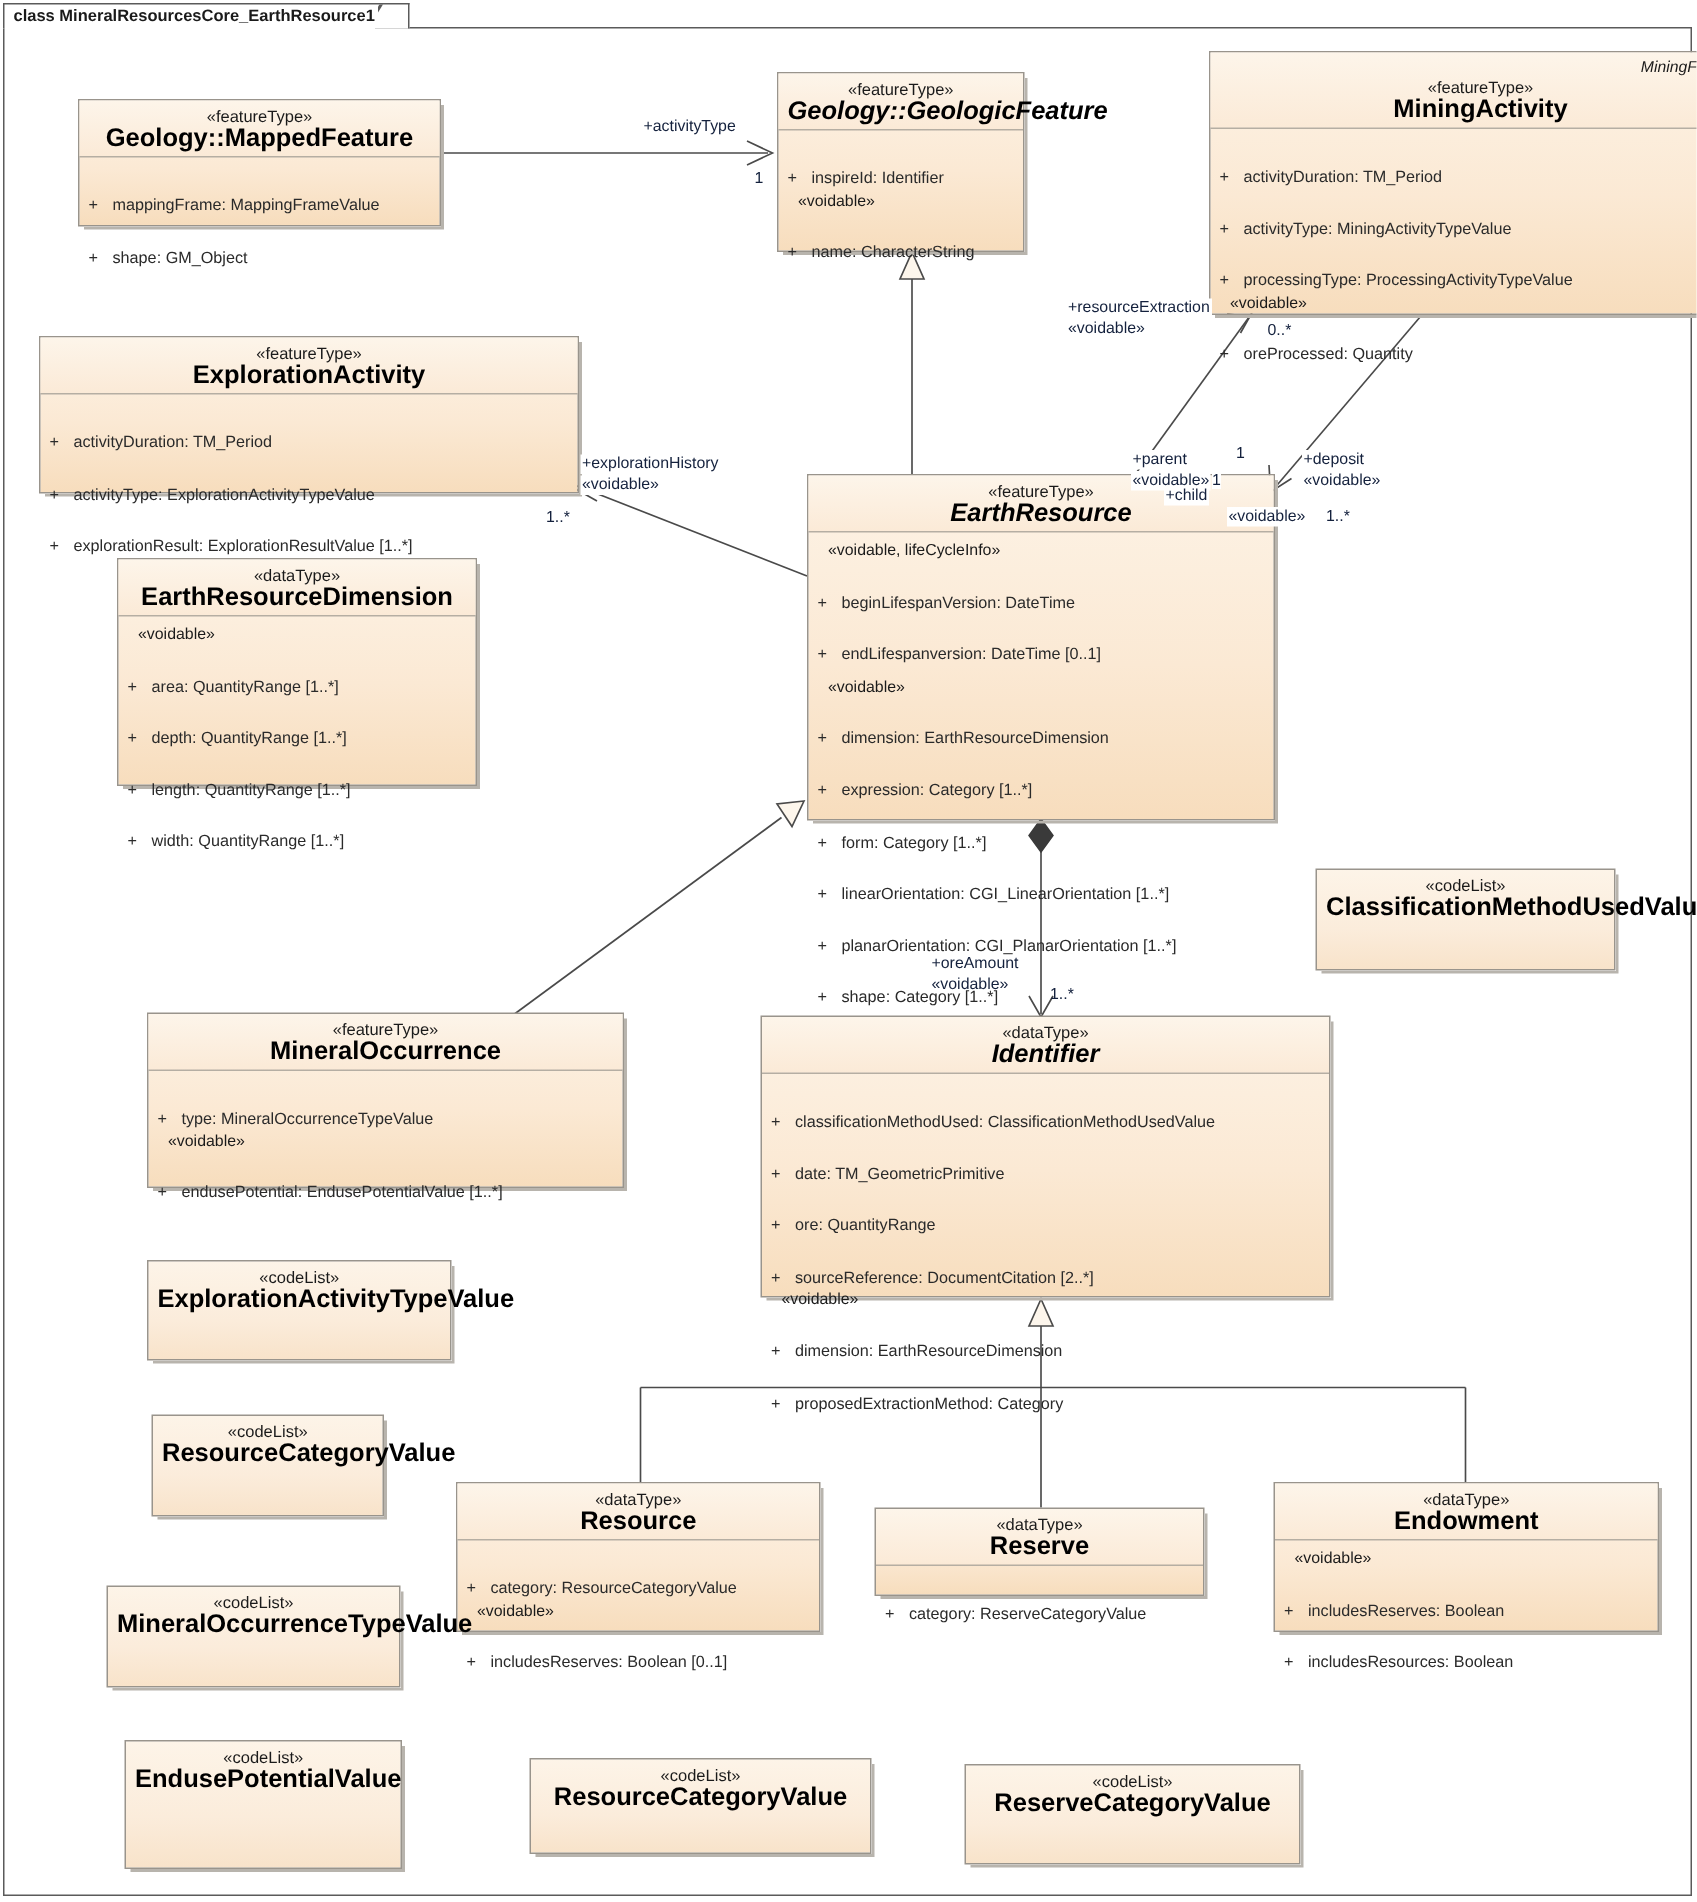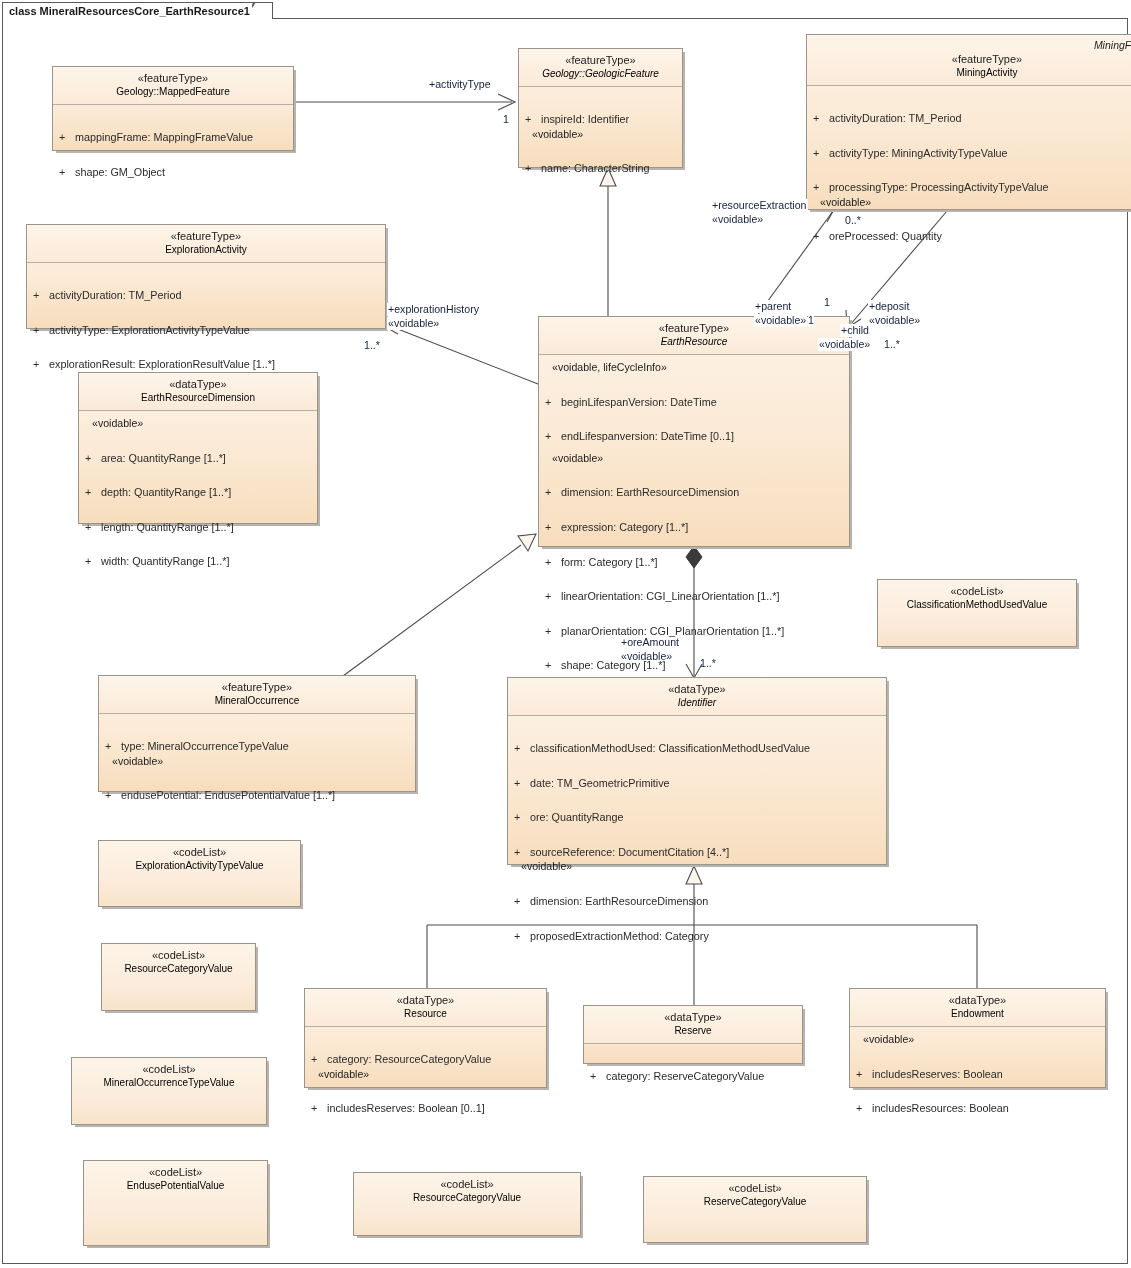--- a/index.html
+++ b/index.html
@@ -57,21 +57,21 @@
   }
   .hdr{
     box-sizing:border-box;
     padding:5px 6px 5px 6px;
     text-align:center;
     border-bottom:1px solid #b5aea3;
     background:linear-gradient(to bottom,#fdf5ea 0%,#fbead7 100%);
   }
   .hdr.noline{border-bottom:none;background:none;}
   .stereo{font-size:11px;line-height:13px;color:#1a1a1a;}
-  .cname{font-size:10px;font-weight:normal;line-height:14px;color:#000;}
+  .cname{font-size:17px;font-weight:bold;line-height:14px;color:#000;}
   .cname.ital{font-style:italic;}
   .pkgname{
     position:absolute;right:6px;top:4px;
     font-size:10.5px;font-style:italic;color:#1a1a1a;
   }
   .attrs{
     padding:5px 4px 4px 6px;
     font-size:10.8px;
     line-height:14.6px;
     color:#2a2a2a;
@@ -248,21 +248,21 @@
 
   <div class="umlbox" style="left:507px;top:677px;width:380px;height:188px;">
     <div class="hdr">
       <div class="stereo">«dataType»</div>
       <div class="cname ital">Identifier</div>
     </div>
     <div class="attrs">
       <div class="attr"><span class="vis">+</span><span>classificationMethodUsed: ClassificationMethodUsedValue</span></div>
       <div class="attr"><span class="vis">+</span><span>date: TM_GeometricPrimitive</span></div>
       <div class="attr"><span class="vis">+</span><span>ore: QuantityRange</span></div>
-      <div class="attr"><span class="vis">+</span><span>sourceReference: DocumentCitation [4..*]</span></div>
+      <div class="attr"><span class="vis">+</span><span>sourceReference: DocumentCitation [2..*]</span></div>
       <div class="grp">«voidable»</div>
       <div class="attr"><span class="vis">+</span><span>dimension: EarthResourceDimension</span></div>
       <div class="attr"><span class="vis">+</span><span>proposedExtractionMethod: Category</span></div>
     </div>
   </div>
 
   <div class="umlbox" style="left:304px;top:988px;width:243px;height:100px;">
     <div class="hdr">
       <div class="stereo">«dataType»</div>
       <div class="cname">Resource</div>
@@ -355,21 +355,21 @@
   <div class="lbl" style="left:387px;top:303px;">+explorationHistory</div>
   <div class="lbl" style="left:387px;top:317px;">«voidable»</div>
   <div class="mult" style="left:364px;top:339px;">1..*</div>
 
   <div class="lbl" style="left:754px;top:300px;">+parent</div>
   <div class="lbl" style="left:754px;top:314px;">«voidable»</div>
   <div class="mult" style="left:808px;top:314px;background:#ffffff;">1</div>
 
   <div class="lbl" style="left:823px;top:296px;">1</div>
 
-  <div class="lbl" style="left:840px;top:324px;">+child</div>
+  <div class="lbl" style="left:776px;top:324px;">+child</div>
   <div class="lbl" style="left:818px;top:338px;">«voidable»</div>
 
   <div class="lbl" style="left:868px;top:300px;">+deposit</div>
   <div class="lbl" style="left:868px;top:314px;">«voidable»</div>
   <div class="mult" style="left:884px;top:338px;">1..*</div>
 
   <div class="lbl nb" style="left:620px;top:636px;">+oreAmount</div>
   <div class="lbl nb" style="left:620px;top:650px;">«voidable»</div>
   <div class="mult" style="left:700px;top:657px;">1..*</div>
 

